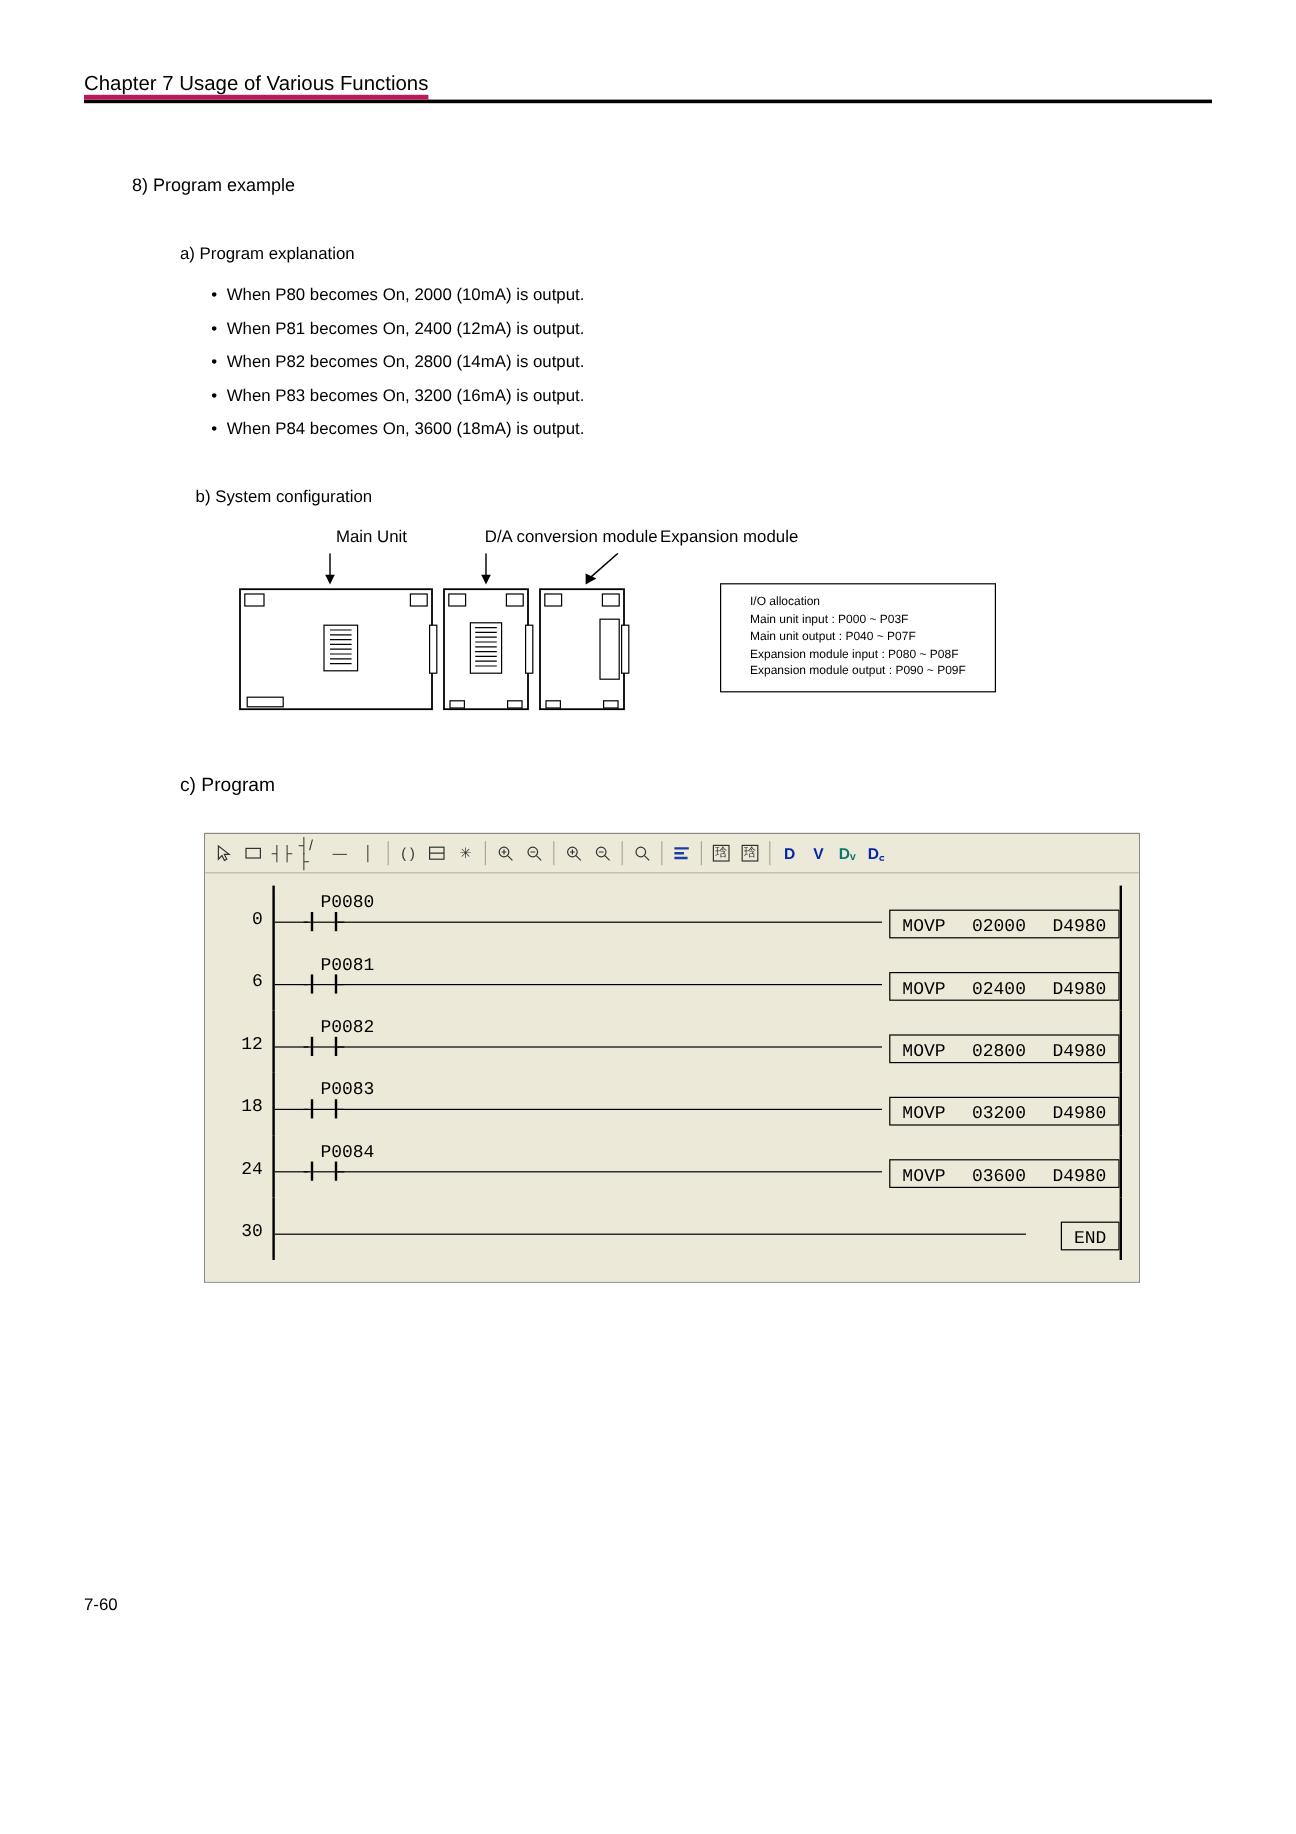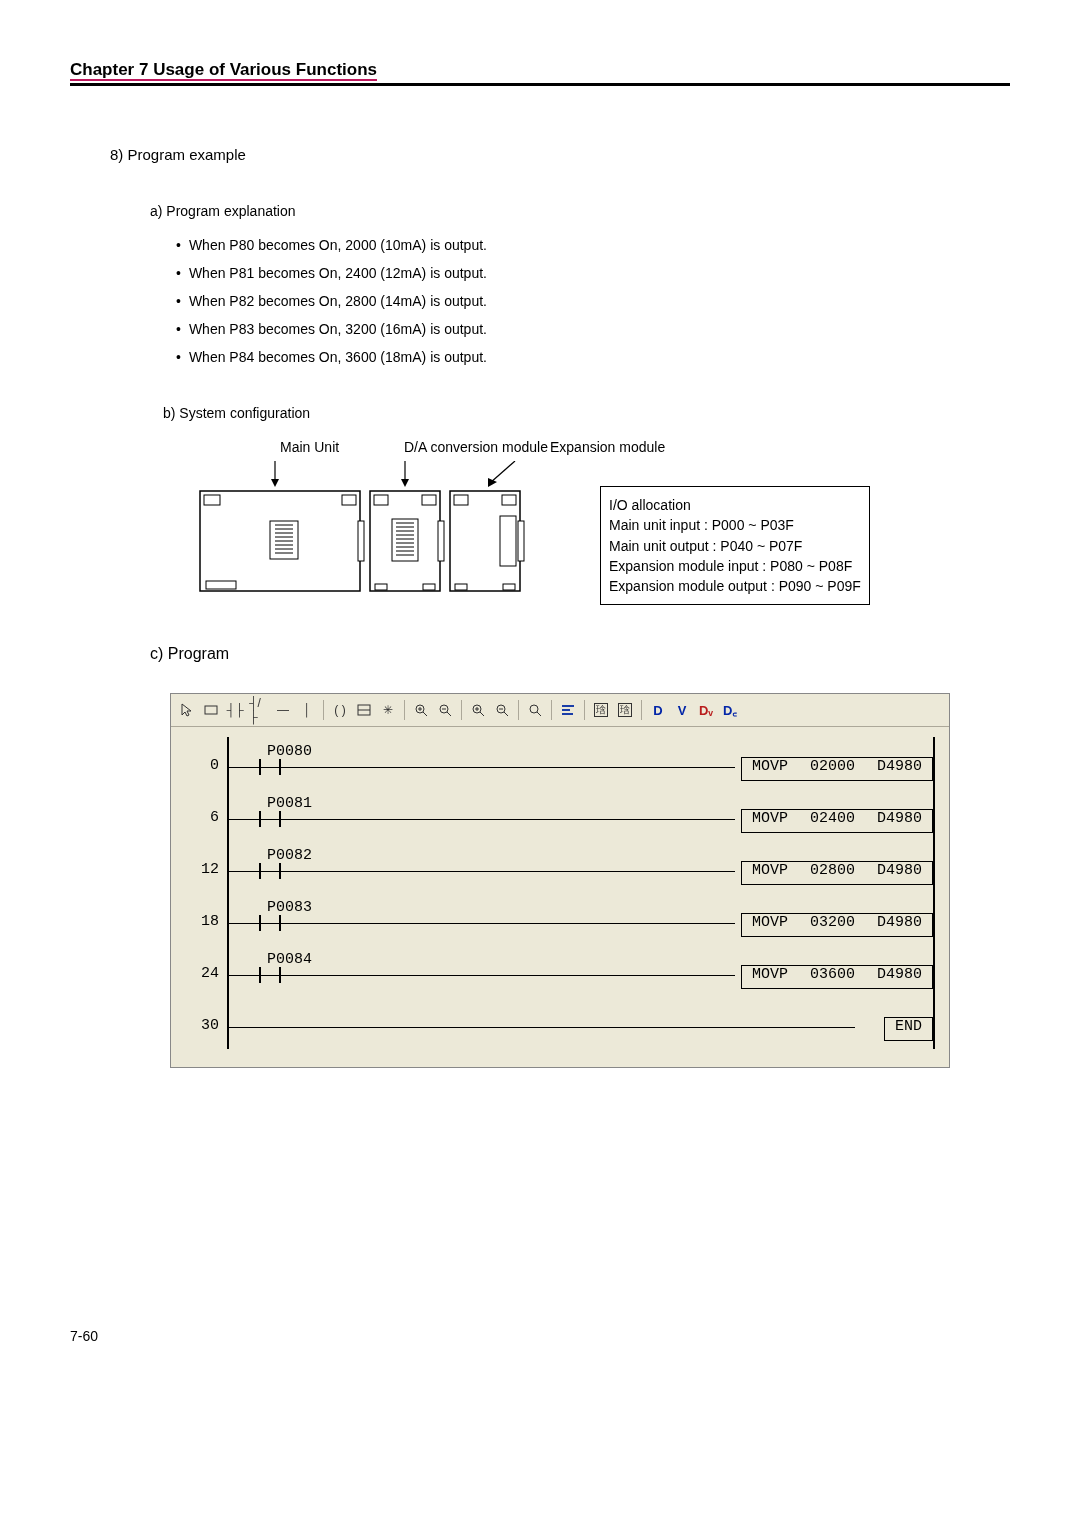--- a/index.html
+++ b/index.html
@@ -13,23 +13,22 @@
   .page {
     padding: 60px 70px 40px 70px;
   }
   .chapter-title {
     font-size: 17px;
     border-bottom: 3px solid #000;
     padding-bottom: 3px;
     margin-bottom: 60px;
   }
   .chapter-title span {
-    border-bottom: 2px solid #be185d;
+    border-bottom: 4px solid #be185d;
     padding-bottom: 0px;
-    font-weight: bold;
   }
   .section-heading {
     font-size: 15px;
     margin: 0 0 40px 40px;
   }
   .subsection {
     font-size: 14px;
     margin: 0 0 40px 60px;
   }
   .sub-a {
@@ -66,22 +65,22 @@
   .diagram-row {
     display: flex;
     margin-left: 100px;
     margin-bottom: 30px;
   }
   .modules-svg-wrap {
     width: 400px;
   }
   .io-box {
     border: 1px solid #000;
-    padding: 8px 8px;
-    font-size: 14px;
+    padding: 8px 24px;
+    font-size: 10px;
     line-height: 1.45;
     margin-left: 30px;
     margin-top: 25px;
     align-self: flex-start;
   }
 
   .sub-c {
     font-size: 16px;
     margin: 10px 0 30px 80px;
   }
@@ -111,21 +110,21 @@
     width: 20px;
     height: 20px;
     display: flex;
     align-items: center;
     justify-content: center;
     color: #333;
   }
   .toolbar .glyph { font-family: "Arial", sans-serif; font-size: 12px; }
   .toolbar .lbl-d { color: #0326a8; font-weight: bold; font-size: 13px; }
   .toolbar .lbl-v { color: #0326a8; font-weight: bold; font-size: 13px; }
-  .toolbar .lbl-dv { color: #b91c1c; font-weight: bold; font-size: 13px; }
+  .toolbar .lbl-dv { color: #0f766e; font-weight: bold; font-size: 13px; }
   .toolbar .lbl-dc { color: #0326a8; font-weight: bold; font-size: 13px; }
   .toolbar .tbsvg { width: 16px; height: 16px; }
   .toolbar .boxed { border:1px solid #333; font-size:10px; padding:0 1px; line-height:12px; font-family:monospace; }
 
   .ladder-body {
     background: #ece9d8;
     padding: 10px 14px 18px 14px;
   }
   .lrow {
     position: relative;
@@ -160,21 +159,21 @@
   .contact::after  { right:0; }
   .contact .cross {
     position:absolute; left:-6px; right:-6px; top:50%; height:1px; background:#000;
   }
   .hwire-mid {
     position:absolute; left:96px; right:200px; top:30px; height:1px; background:#000;
   }
   .instr-box {
     position:absolute; right:2px; top:20px; height:22px;
     border:1px solid #000; background:#ece9d8;
-    display:flex; align-items:flex-start;
+    display:flex; align-items:flex-end;
     font-family:"Courier New",monospace; font-size:15px;
     padding: 0 10px;
     gap: 22px;
   }
   .end-row .hwire-left { width: auto; right:80px; }
   .end-row .instr-box { gap:0; }
 
   .page-num {
     text-align:left;
     font-size:14px;

